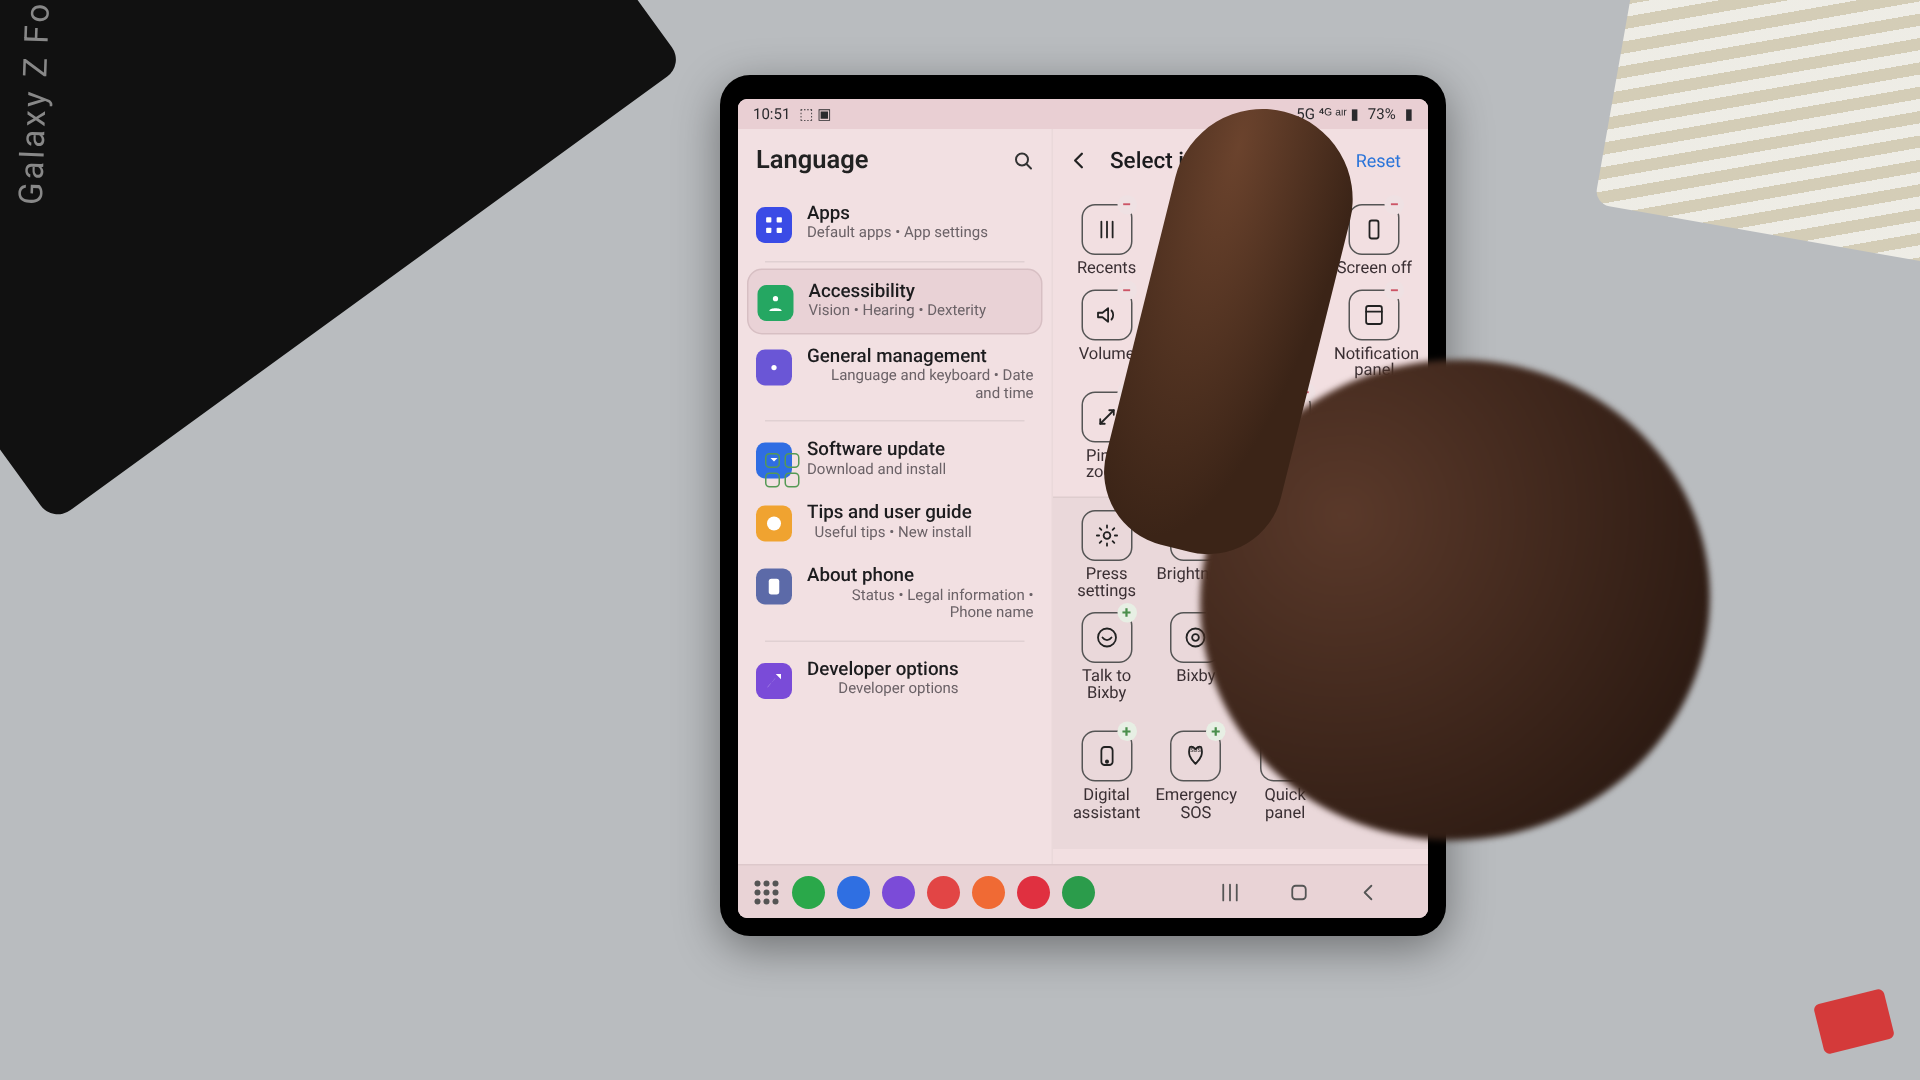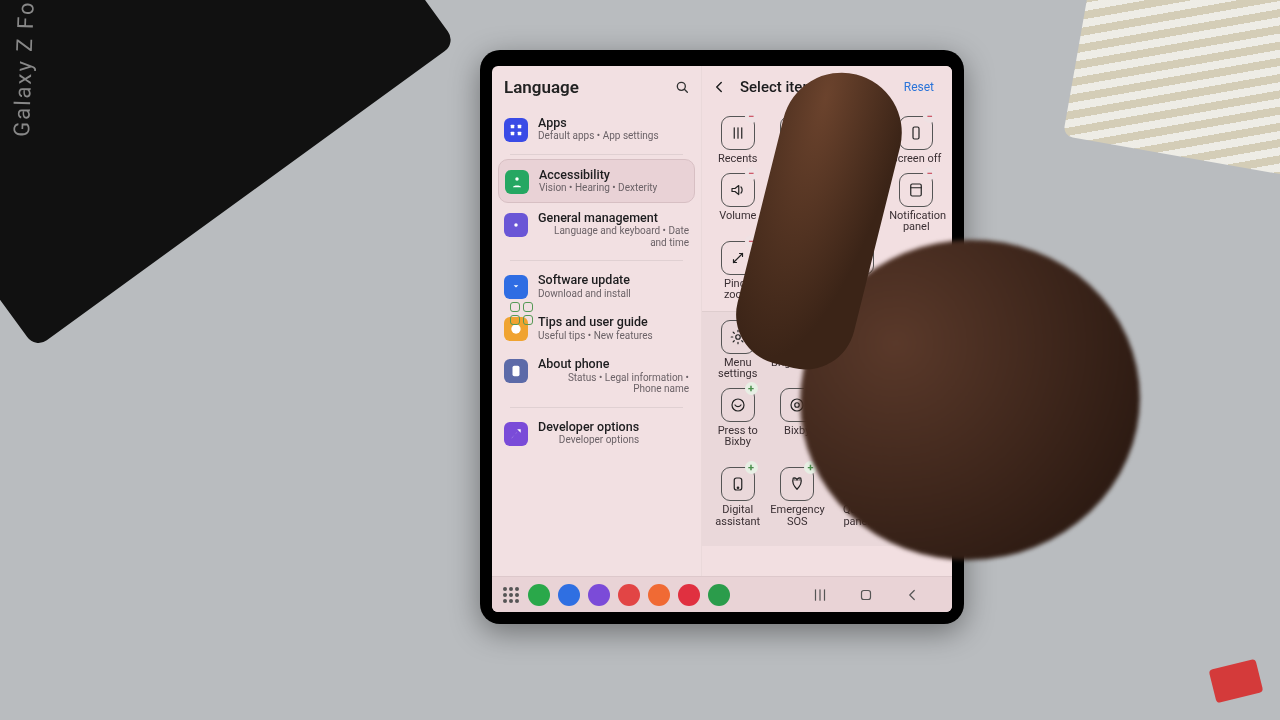--- a/index.html
+++ b/index.html
@@ -280,20 +280,31 @@
 
 <div class="prop-box">
   <div class="prop-box-text">Galaxy Z Fold6</div>
 </div>
 <div class="prop-right"></div>
 <div class="prop-logo"></div>
 
 <div class="device">
   <div class="screen">
 
+    <div class="statusbar">
+      <div class="sb-left">
+        <span>10:51</span>
+        <span class="sb-icon">⬚ ▣</span>
+      </div>
+      <div class="sb-right">
+        <span class="sb-icon">5G ⁴ᴳ ᵃᶦʳ ▮</span>
+        <span>73%</span>
+        <span class="sb-icon">▮</span>
+      </div>
+    </div>
 
     <div class="content">
 
       <div class="pane-left">
         <div class="pane-left-header">
           <h1>Language</h1>
           <div class="search-ic">
             <svg viewBox="0 0 24 24" width="16" height="16" fill="none" stroke="#333" stroke-width="2" stroke-linecap="round">
                 <circle cx="11" cy="11" r="6"></circle>
                 <line x1="20" y1="20" x2="15.5" y2="15.5"></line>
@@ -356,21 +367,21 @@
             </div>
             <div class="settings-item">
               <div class="app-ic" style="background:#f0a330">
                 <svg viewBox="0 0 24 24" fill="#fff">
                   <circle cx="12" cy="12" r="8"></circle>
                   <text x="12" y="16" text-anchor="middle" font-size="10" fill="#fff">!</text>
                 </svg>
               </div>
               <div class="txt">
                 <span class="title">Tips and user guide</span>
-                <span class="sub">Useful tips  •  New features</span>
+                <span class="sub">Useful tips  •  New install</span>
               </div>
             </div>
             <div class="settings-item">
               <div class="app-ic" style="background:#5c6aa8">
                 <svg viewBox="0 0 24 24" fill="#fff">
                   <rect x="6" y="3" width="12" height="18" rx="3"></rect>
                   <circle cx="12" cy="18" r="1"></circle>
                 </svg>
               </div>
               <div class="txt">
@@ -526,21 +537,21 @@
           </div>
         <div class="grid-section lower" id="inactive-grid">
             <div class="item">
               <div class="badge plus">+</div>
               <div class="icon-box">
                 <svg viewBox="0 0 24 24">
                   <circle cx="12" cy="12" r="3"></circle>
                   <path d="M12 3v2M12 19v2M3 12h2M19 12h2M5.5 5.5l1.5 1.5M17 17l1.5 1.5M5.5 18.5l1.5-1.5M17 7l1.5-1.5"></path>
                 </svg>
               </div>
-              <div class="item-label">Menu settings</div>
+              <div class="item-label">Press settings</div>
             </div>
             <div class="item">
               <div class="badge plus">+</div>
               <div class="icon-box">
                 <svg viewBox="0 0 24 24">
                   <circle cx="12" cy="12" r="4"></circle>
                   <path d="M12 2v2M12 20v2M2 12h2M20 12h2M5 5l1.5 1.5M17.5 17.5L19 19M5 19l1.5-1.5M17.5 6.5L19 5"></path>
                 </svg>
               </div>
               <div class="item-label">Brightness</div>
@@ -569,21 +580,21 @@
               <div class="item-label">Magnification</div>
             </div>
             <div class="item">
               <div class="badge plus">+</div>
               <div class="icon-box">
                 <svg viewBox="0 0 24 24">
                   <circle cx="12" cy="12" r="8"></circle>
                   <path d="M8 12c2 3 6 3 8 0"></path>
                 </svg>
               </div>
-              <div class="item-label">Press to Bixby</div>
+              <div class="item-label">Talk to Bixby</div>
             </div>
             <div class="item">
               <div class="badge plus">+</div>
               <div class="icon-box">
                 <svg viewBox="0 0 24 24">
                   <circle cx="12" cy="12" r="8"></circle>
                   <circle cx="12" cy="12" r="3"></circle>
                 </svg>
               </div>
               <div class="item-label">Bixby</div>

